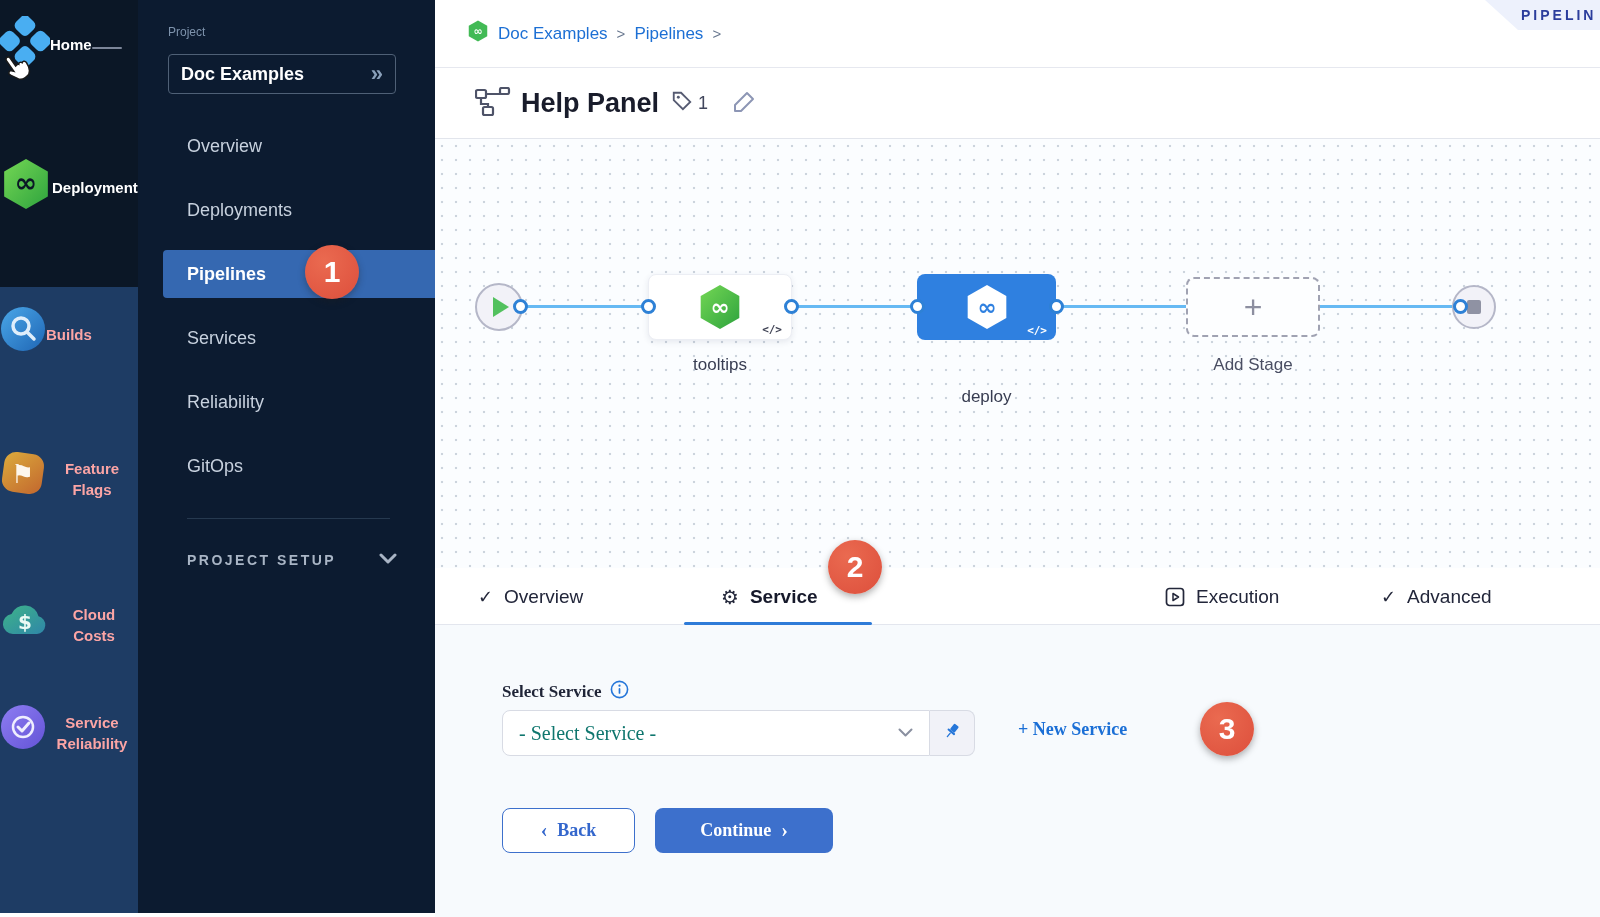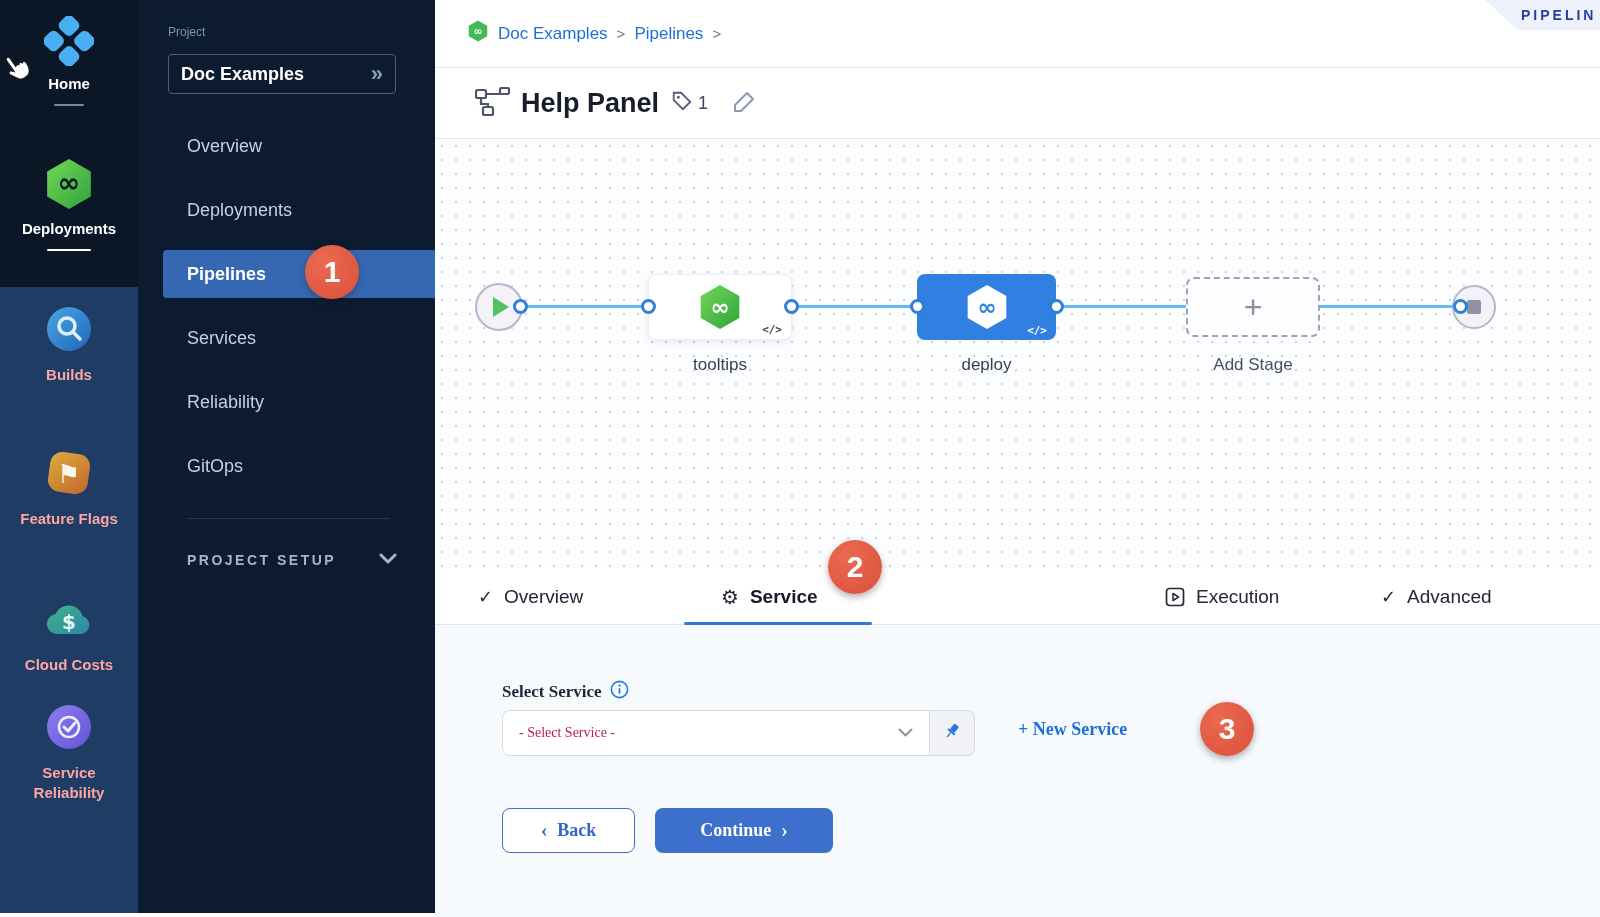--- a/index.html
+++ b/index.html
@@ -3,21 +3,21 @@
 <meta charset="utf-8">
 <style>
   * { margin:0; padding:0; box-sizing:border-box; }
   html,body { width:1600px; height:917px; }
   body { font-family:"Liberation Sans","DejaVu Sans",sans-serif; }
   #app { position:relative; width:1600px; height:917px; background:#ffffff; overflow:hidden; }
 
   
   .rail { position:absolute; left:0; top:0; width:138px; height:917px; background:#0b1726; }
   .rail-lower { position:absolute; left:0; top:287px; width:138px; height:626px; background:#1e3c64; }
-  .rail-item { position:absolute; left:0; width:138px; display:flex; flex-direction:column; align-items:center; }
+  .rail-item { position:absolute; left:0; width:138px; display:flex; flex-direction:row; align-items:center; }
   .rail-label { color:#fca5a5; font-size:15px; font-weight:bold; margin-top:9px; text-align:center; line-height:1.35; }
   .rail-underline { height:2px; border-radius:1px; margin-top:10px; }
   .hex-wrap { position:relative; width:52px; height:52px; }
 
   
   .sidebar { position:absolute; left:138px; top:0; width:297px; height:913px; background:#0c1b30; }
   .proj-label { position:absolute; left:30px; top:25px; font-size:12px; color:#7e93ac; }
   .proj-select { position:absolute; left:30px; top:54px; width:228px; height:40px; border:1px solid #4f6076; border-radius:4px; display:flex; align-items:center; padding:0 12px; }
   .proj-name { color:#ffffff; font-size:18px; font-weight:bold; flex:1; }
   .proj-expand { color:#8aa0ba; font-size:22px; font-weight:bold; }
@@ -64,21 +64,21 @@
   .tab-row { position:absolute; left:0; top:568px; width:1165px; height:57px; background:#ffffff; border-bottom:1px solid #e3e6ee; }
   .tab { position:absolute; top:0; height:57px; display:flex; align-items:center; gap:11px; font-size:19px; color:#22263a; }
   .tab .t-icon { font-family:"DejaVu Sans",sans-serif; font-size:18px; color:#23273a; display:flex; align-items:center; }
   .tab-underline { position:absolute; left:249px; top:54px; width:188px; height:3px; background:#2e7bd8; border-radius:2px; }
 
   
   .content { position:absolute; left:0; top:625px; width:1165px; height:292px; background:#f7fafd;font-family:Liberation Serif, serif; }
   .sel-label { position:absolute; left:67px; top:55px; display:flex; align-items:center; gap:8px; font-size:17px; font-weight:bold; color:#1f2437; }
   .dropdown { position:absolute; left:67px; top:85px; display:flex; }
   .dd-main { width:428px; height:46px; background:#ffffff; border:1px solid #d8dbe4; border-radius:8px 0 0 8px; display:flex; align-items:center; padding:0 16px; }
-  .dd-placeholder { flex:1; font-size:14px; color:#be185d; }
+  .dd-placeholder { flex:1; font-size:20px; color:#0f766e; }
   .dd-chevron { color:#8a90a0; }
   .dd-pin { width:45px; height:46px; background:#f1f2f8; border:1px solid #d8dbe4; border-left:none; border-radius:0 8px 8px 0; display:flex; align-items:center; justify-content:center; }
   .new-service { position:absolute; left:583px; top:94px; font-size:18px; font-weight:bold; color:#1b6fd6; }
   .btn { position:absolute; top:183px; height:45px; border-radius:8px; display:flex; align-items:center; justify-content:center; gap:10px; font-size:18px; font-weight:bold; }
   .btn-back { left:67px; width:133px; background:#ffffff; border:1.5px solid #3d70cc; color:#3366cc; }
   .btn-continue { left:220px; width:178px; background:#3d70cc; color:#ffffff; }
   .btn .chev { font-size:20px; font-weight:bold; }
 
   
   .ann-badge { position:absolute; width:54px; height:54px; border-radius:50%; background:radial-gradient(circle at 35% 30%, #ea6a50, #dd4f3c); color:#ffffff; font-size:30px; font-weight:bold; display:flex; align-items:center; justify-content:center; box-shadow:0 3px 7px rgba(30,30,30,0.35); z-index:30; }
@@ -303,21 +303,21 @@
       </div>
       <div class="node-label" style="left:213px; width:144px;">tooltips</div>
 
       <div class="stage-node selected" style="left:482px; width:139px;">
         <svg width="46" height="46" viewBox="0 0 100 100">
           <polygon points="50,2 92,26 92,74 50,98 8,74 8,26" fill="#ffffff"></polygon>
           <text x="50" y="67" font-size="50" font-weight="bold" fill="#2f80e0" text-anchor="middle" font-family="DejaVu Sans">∞</text>
         </svg>
         <span class="code-glyph">&lt;/&gt;</span>
       </div>
-      <div class="node-label" style="left:482px; width:139px;">deploy</div>
+      <div class="node-label" style="left:482px; width:139px;margin-top:32px;">deploy</div>
 
       <div class="add-stage" style="left:751px; width:134px;">
         <span class="plus-glyph">+</span>
       </div>
       <div class="node-label" style="left:751px; width:134px; color:#4a4e63;">Add Stage</div>
 
       <div class="terminal" style="left:1017px; top:146px; width:44px; height:44px;">
         <span class="stop-sq"></span>
       </div>
 

